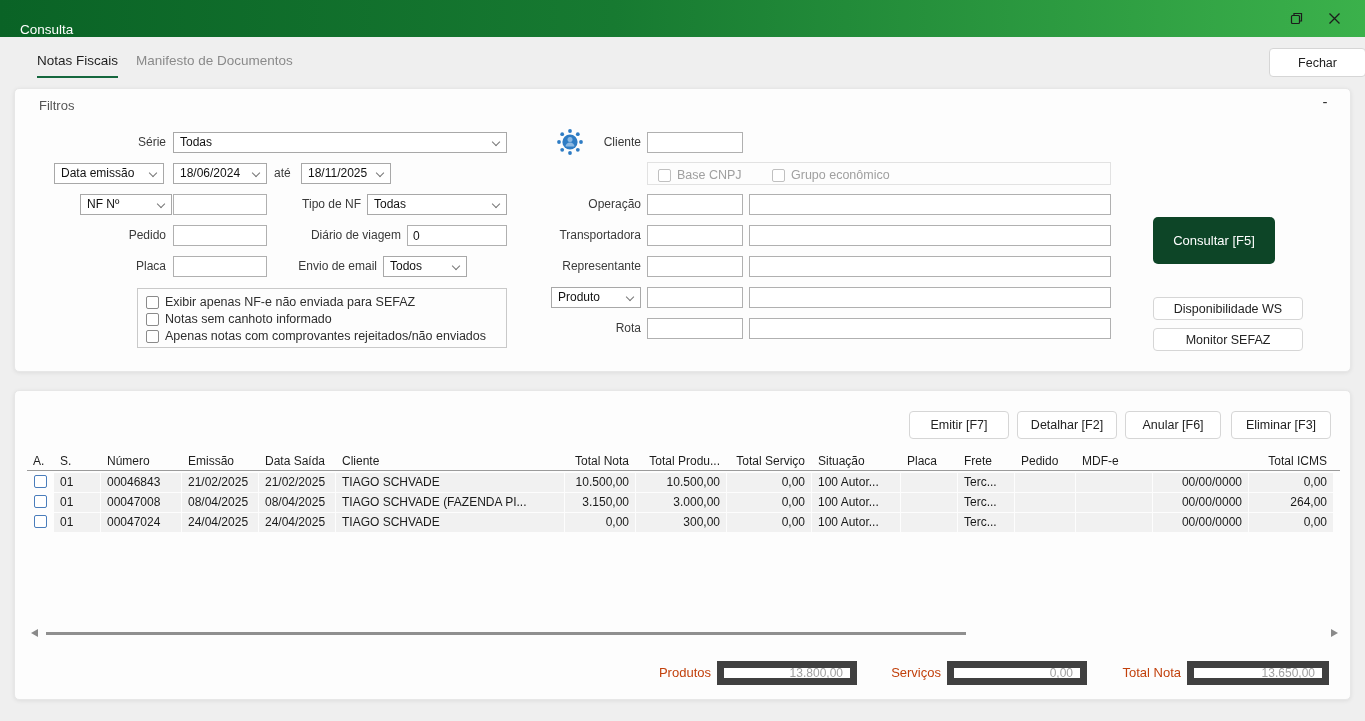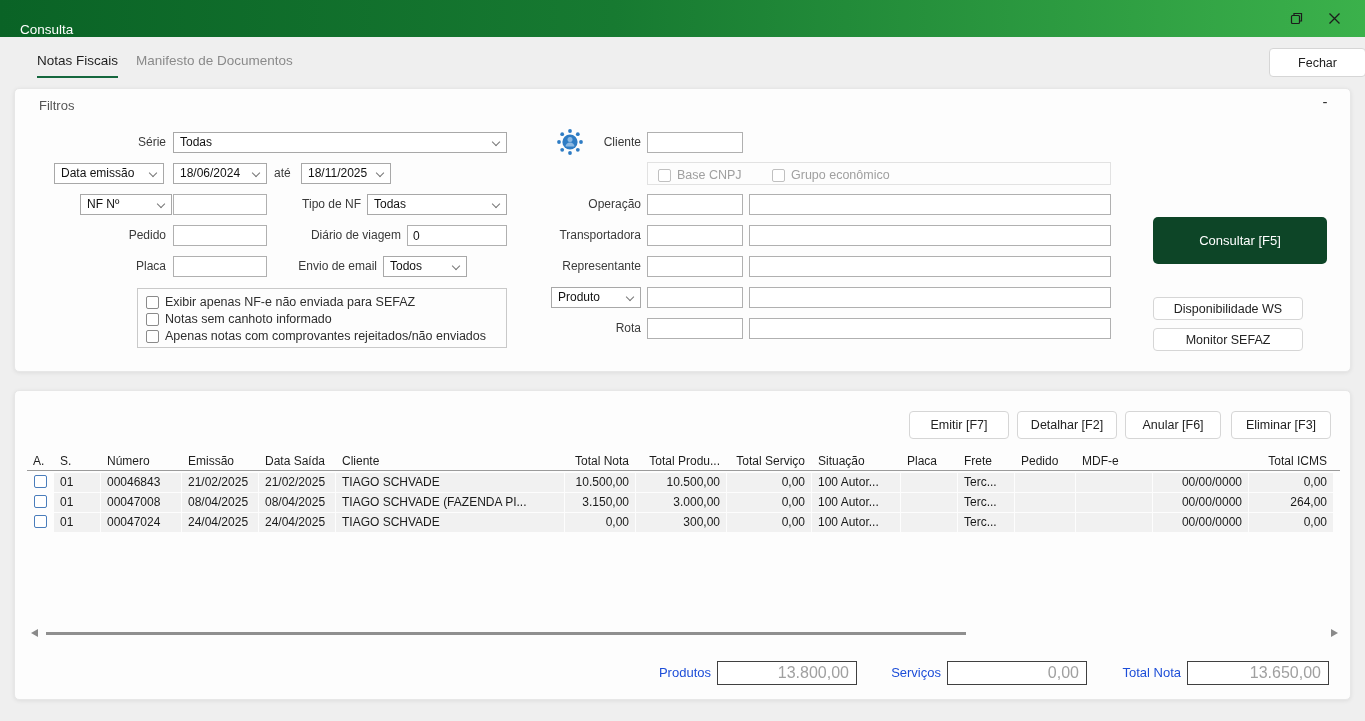--- a/index.html
+++ b/index.html
@@ -62,23 +62,23 @@
   .r { text-align:right; }
 
   
   .hscroll { position:absolute; left:12px; top:236px; width:1313px; height:12px; }
   .arrow { position:absolute; top:2px; width:0; height:0; border-style:solid; cursor:pointer; }
   .arrow.left { left:4px; border-width:4.5px 7px 4.5px 0; border-color:transparent #8a8a8a transparent transparent; }
   .arrow.right { right:2px; border-width:4.5px 0 4.5px 7px; border-color:transparent transparent transparent #8a8a8a; }
   .thumb { position:absolute; left:19px; top:4.5px; width:920px; height:3px; background:#8f8f8f; cursor:pointer; }
 
   
-  .tot-label { position:absolute; height:24px; line-height:24px; text-align:right; font-size:13px; color:#1d4ed8; }
-  .tot-inp { position:absolute; height:24px; border:1px solid #404040; background:#fff; font-family:inherit;
-    font-size:16px; color:#a0a0a0; text-align:right; padding:0 7px; }
+  .tot-label { position:absolute; height:24px; line-height:24px; text-align:right; font-size:13px; color:#c2410c; }
+  .tot-inp { position:absolute; height:24px; border:7px solid #404040; background:#fff; font-family:inherit;
+    font-size:12px; color:#a0a0a0; text-align:right; padding:0 7px; }
 </style>
 </head>
 <body>
 
 <div class="titlebar">
   <span class="title">Consulta</span>
   <div class="win-btn win-restore">
     <svg width="13" height="13" viewBox="0 0 13 13">
       <rect x="1.5" y="3.5" width="8" height="8" fill="none" stroke="#1c1c1c" stroke-width="1.2" rx="1"></rect>
       <path d="M4 3.5 V1.5 H11.5 V9 H9.5" fill="none" stroke="#1c1c1c" stroke-width="1.2"></path>
@@ -199,21 +199,21 @@
   <div class="combo" style="left:536px;top:198px;width:90px;">
     <span>Produto</span><span class="chev"></span>
   </div>
   <input class="inp" style="left: 632px; top: 198px; width: 96px;">
   <input class="inp" style="left: 734px; top: 198px; width: 362px;">
 
   <div class="f-label" style="left:476px;width:150px;top:229px;">Rota</div>
   <input class="inp" style="left: 632px; top: 229px; width: 96px;">
   <input class="inp" style="left: 734px; top: 229px; width: 362px;">
 
-  <button class="btn-primary" style="left:1138px;top:128px;width:174px;height:47px;">Consultar [F5]</button>
+  <button class="btn-primary" style="left:1138px;top:128px;width:122px;height:47px;">Consultar [F5]</button>
   <button class="btn btn-sec" style="left:1138px;top:208px;width:150px;height:23px;">Disponibilidade WS</button>
   <button class="btn btn-sec" style="left:1138px;top:239px;width:150px;height:23px;">Monitor SEFAZ</button>
 </div>
 
 <div class="card card-results">
   <button class="btn action-btn" style="left:894px;width:100px;">Emitir [F7]</button>
   <button class="btn action-btn" style="left:1002px;width:100px;">Detalhar [F2]</button>
   <button class="btn action-btn" style="left:1110px;width:96px;">Anular [F6]</button>
   <button class="btn action-btn" style="left:1216px;width:100px;">Eliminar [F3]</button>
 

